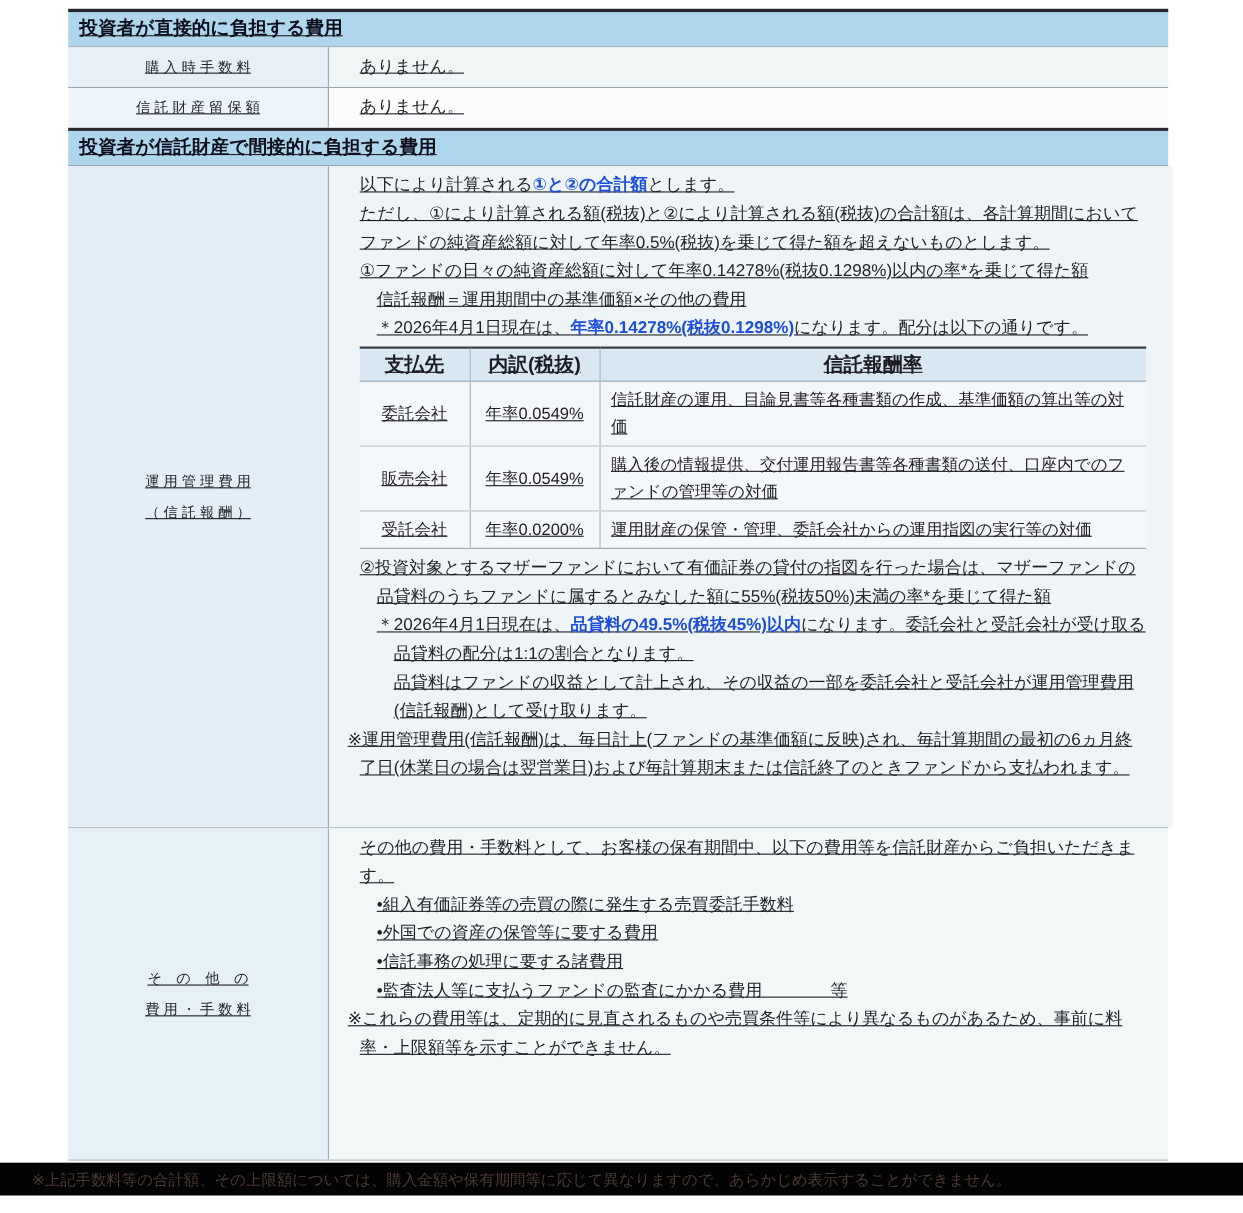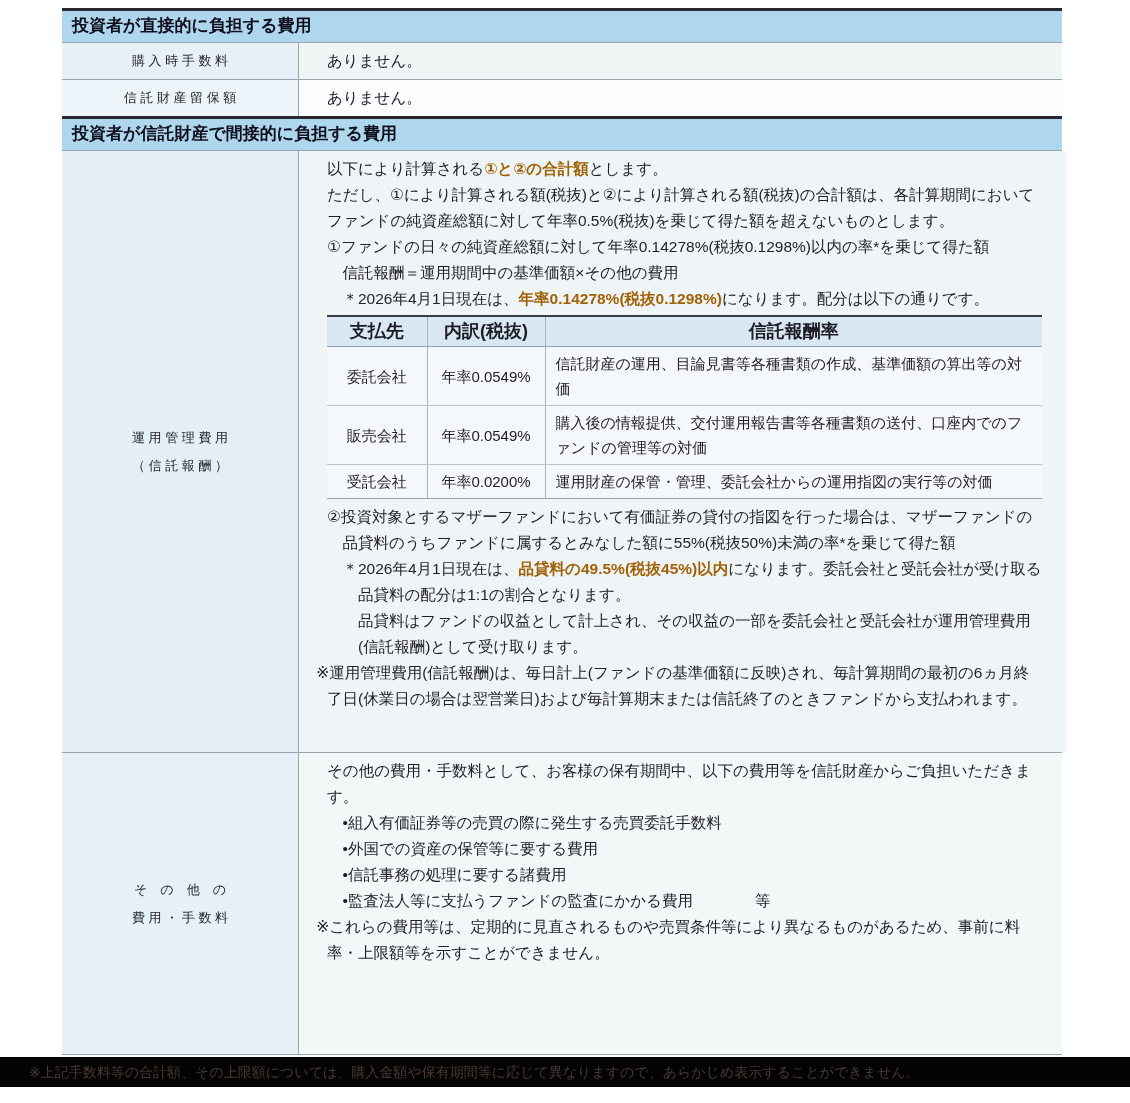--- a/index.html
+++ b/index.html
@@ -3,21 +3,21 @@
 <meta charset="utf-8">
 <style>
   * { margin:0; padding:0; box-sizing:border-box; }
   body {
     width:1130px; min-height:1103px; background:#ffffff;
     font-family:"Liberation Sans","DejaVu Sans",sans-serif;
     color:#1f1f24; font-size:15.5px; line-height:26px;
     -webkit-font-smoothing:antialiased;
   }
   .doc { width:1130px; padding-top:8px; }
-  .fee-table { margin-left:62px; width:1000px; }
+  .fee-table { margin-left:62px; width:1000px;text-decoration:underline; }
 
   
   .sec-header {
     border-top:3px solid #28282f;
     background:#aed7ee;
     color:#0e0e1c;
     font-size:17px; font-weight:bold;
     padding:3px 10px 4px 10px;
     line-height:24px;
   }
@@ -43,21 +43,21 @@
   
   .row-1 .label-cell { background:#e7f0f6; }
   .row-1 .content-cell { background:#f0f5f6; }
   .row-2 .label-cell { background:#eef5fa; }
   .row-2 .content-cell { background:#fbfcfd; }
   .row-mgmt .label-cell { background:#e3eef6; }
   .row-mgmt .content-cell { background:#eff4f6; min-height:601px; }
   .row-other .label-cell { background:#e6f0f7; }
   .row-other .content-cell { background:#f2f7f8; min-height:301px; }
 
-  .red { color:#a16207; font-weight:bold; }
+  .red { color:#1d4ed8; font-weight:bold; }
 
   p.base { margin:0; }
   p.hang { padding-left:1em; text-indent:-1em; }       
   p.kome { text-indent:-0.7em; margin-left:0; }        
   p.ind1 { margin-left:1em; }                          
   p.ind1h { margin-left:1em; padding-left:1em; text-indent:-1em; }
   p.ind2 { margin-left:2em; }
   .bullet { margin-left:1em; }
 
   

